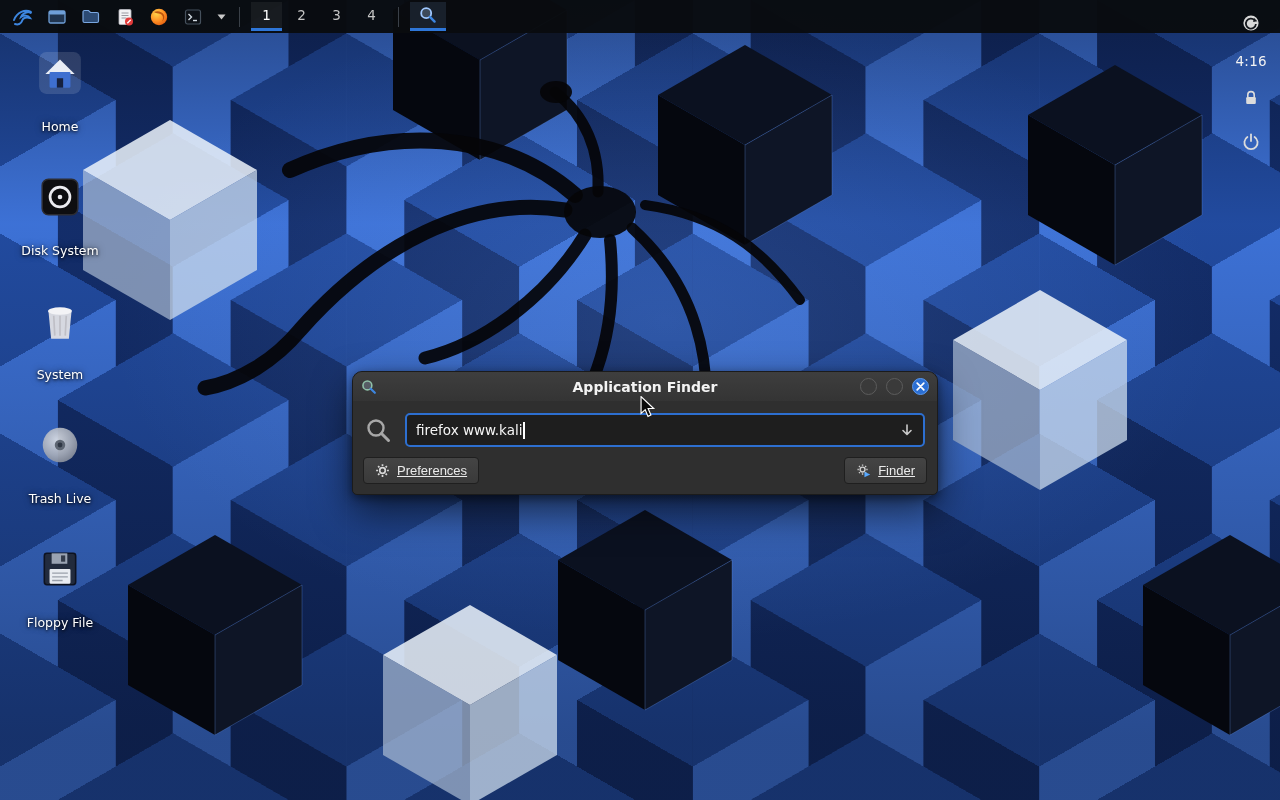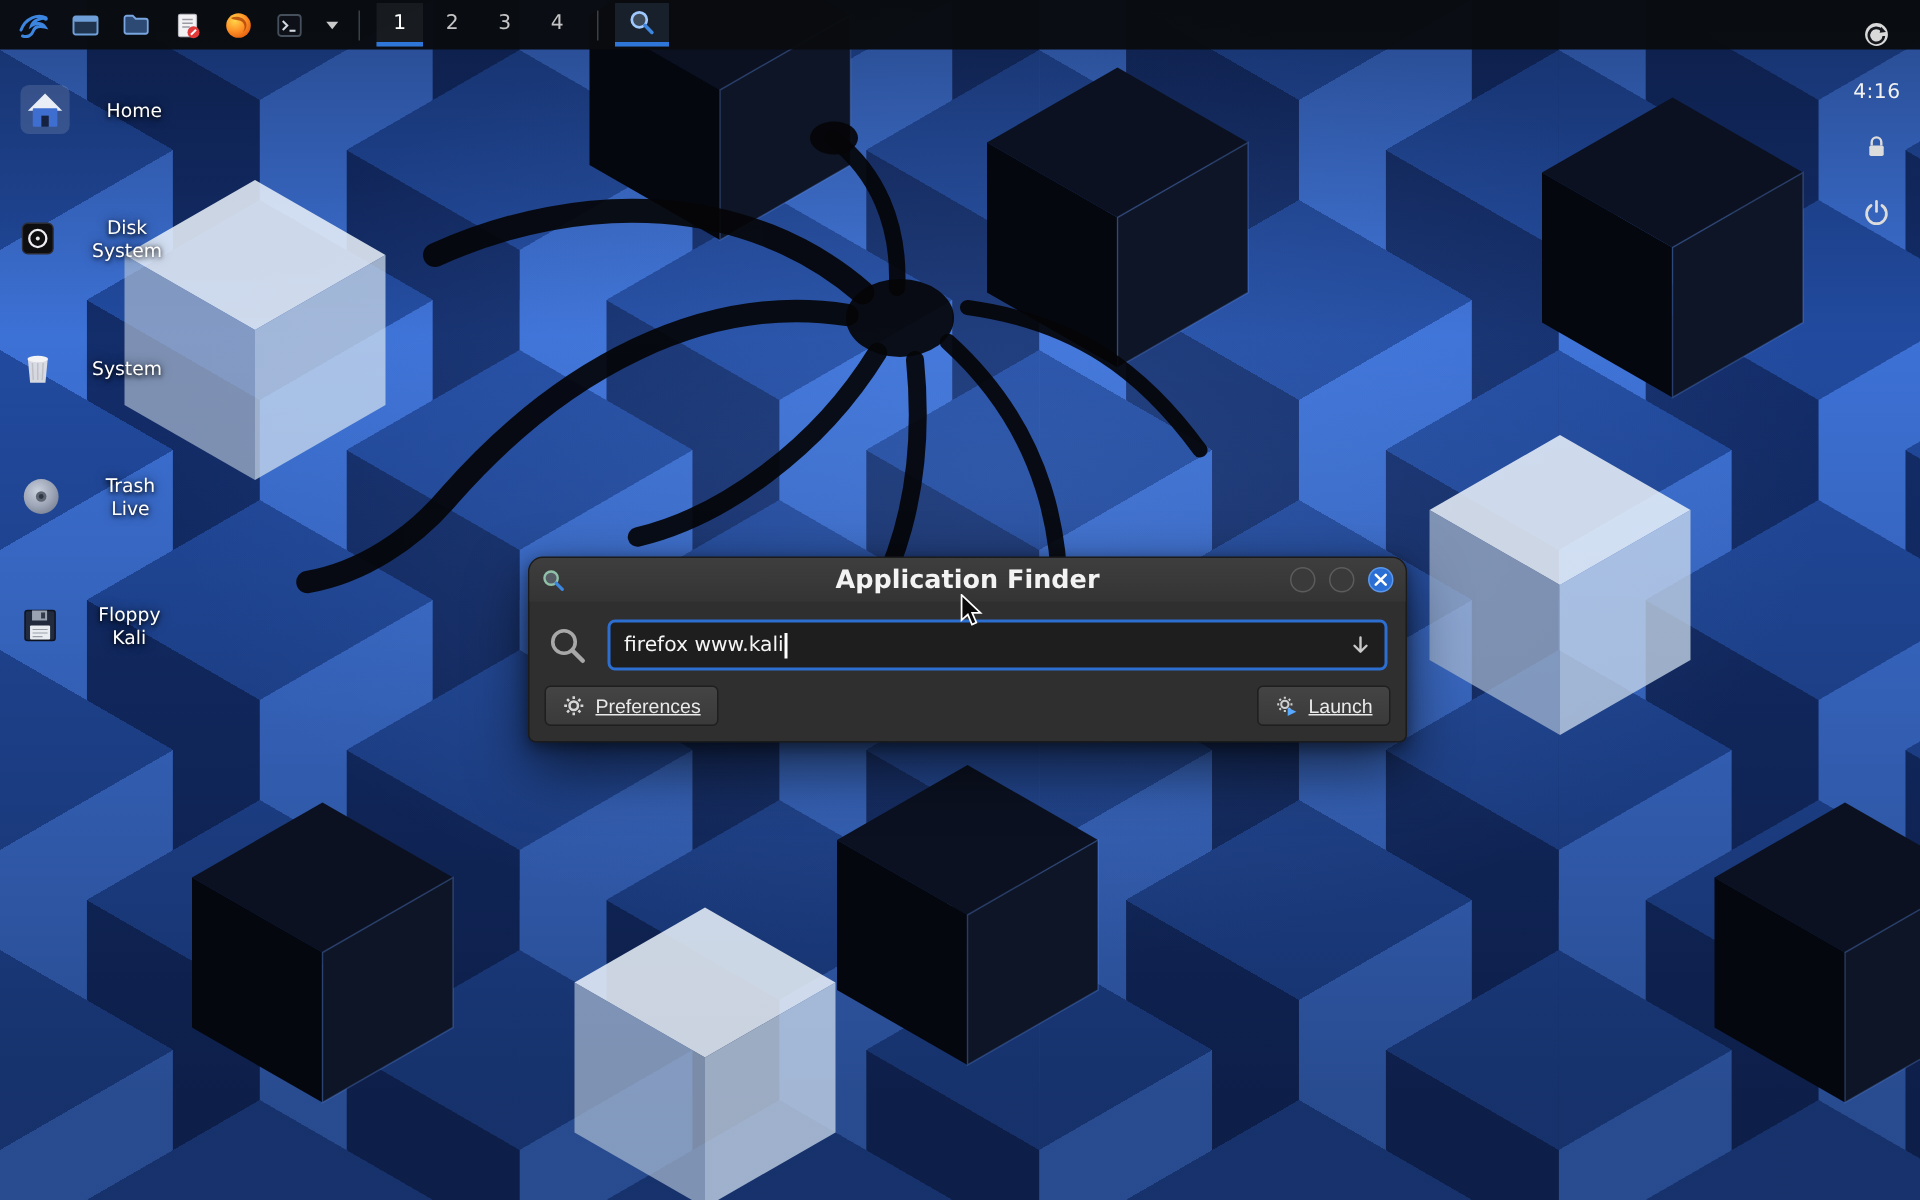--- a/index.html
+++ b/index.html
@@ -43,35 +43,35 @@
   .ws.active { color:#fff; border-bottom-color:#2e76d8; background:rgba(255,255,255,0.06); }
   .task { width:36px; height:29px; display:flex; align-items:center; justify-content:center;
           background:rgba(120,160,220,0.14); border-bottom:3px solid #2e76d8; cursor:pointer; }
   .tray { margin-left:auto; display:flex; align-items:center; gap:15px;flex-direction:column; }
   .clock { font-size:13.5px; color:#f2f2f2; margin:0 5px; letter-spacing:0.3px; }
   .chev { margin-left:2px; }
 
   
   .desk-icons { position:absolute; left:12px; top:50px; width:96px; z-index:10;
                 display:flex; flex-direction:column; gap:40px; align-items:center; }
-  .dicon { width:96px; display:flex; align-items:center; gap:23px; cursor:pointer; }
+  .dicon { width:96px; display:flex; flex-direction:column; align-items:center; gap:23px; cursor:pointer; }
   .dicon .lbl { font-size:12.5px; color:#fff; text-align:center;
                 text-shadow:0 1px 3px rgba(0,0,0,0.95), 0 0 7px rgba(0,0,0,0.65); }
 
   
   .window {
     position:absolute; left:352px; top:371px; width:586px; z-index:60;
     background:#2f2f2f; border:1px solid #1b1b1b;
     border-radius:10px 10px 5px 5px;
     box-shadow:0 16px 38px rgba(0,0,0,0.60), 0 3px 10px rgba(0,0,0,0.45);
   }
   .titlebar { height:29px; background:linear-gradient(#3e3e3e,#343434);
               border-radius:9px 9px 0 0; display:flex; align-items:center;
               padding:0 8px; position:relative; }
-  .title { position:absolute; left:0; right:0; text-align:center; font-size:17px;
+  .title { position:absolute; left:0; right:0; text-align:center; font-size:14px;
            font-weight:bold; color:#f3f3f3; pointer-events:none; }
   .tb-icons { display:flex; align-items:center; z-index:1; }
   .tb-buttons { margin-left:auto; display:flex; gap:9px; z-index:1; }
   .tb-btn { width:17px; height:17px; border-radius:50%; background:#3a3a3a;
             border:1px solid #5c5c5c; cursor:pointer; display:flex; align-items:center; justify-content:center; }
   .tb-btn.close { background:#2b6fd4; border-color:#5b97ea; }
 
   .search-row { display:flex; align-items:center; gap:13px; padding:12px 12px 8px; }
   .entry { flex:1; height:34px; background:#1e1e1e; border:2px solid #2d6fd0; border-radius:5px;
            display:flex; align-items:center; padding:12px 9px; color:#f5f5f5; font-size:13.5px; cursor:text; }
@@ -303,21 +303,21 @@
     </div>
 
     <div class="dicon">
       <svg width="46" height="46" viewBox="0 0 44 44">
         <rect x="7" y="7" width="30" height="30" rx="2.5" fill="#222b3d" stroke="#0d1220" stroke-width="1.5"></rect>
         <rect x="14" y="7" width="15" height="10" fill="#9aa3b2"></rect>
         <rect x="23" y="9" width="4" height="6" fill="#333b4a"></rect>
         <rect x="12" y="22" width="20" height="14" rx="1" fill="#e9ecf1"></rect>
         <path d="M14.5,26 h15 M14.5,29.5 h15 M14.5,33 h10" stroke="#9aa0aa" stroke-width="1.2"></path>
       </svg>
-      <div class="lbl">Floppy Kali</div>
+      <div class="lbl">Floppy File</div>
     </div>
   </div>
 
   <div class="window">
     <div class="titlebar">
       <div class="tb-icons">
         <svg width="16" height="16" viewBox="0 0 18 18">
           <circle cx="7.2" cy="7.2" r="5" fill="rgba(190,220,255,0.22)" stroke="#8fc0a8" stroke-width="1.8"></circle>
           <line x1="10.9" y1="10.9" x2="15.6" y2="15.6" stroke="#3d86e0" stroke-width="2.4" stroke-linecap="round"></line>
         </svg>
@@ -361,21 +361,21 @@
         <span>Preferences</span>
       </button>
       <button class="btn">
         <svg width="15" height="15" viewBox="0 0 16 16">
           <g stroke="#cfcfcf" stroke-width="1.5" fill="none">
             <circle cx="7" cy="7" r="2.6"></circle>
             <path d="M7,1.6 V3 M7,11 V12.4 M1.6,7 H3 M11,7 H12.4 M3.2,3.2 L4.2,4.2 M9.8,9.8 L10.8,10.8 M10.8,3.2 L9.8,4.2 M4.2,9.8 L3.2,10.8"></path>
           </g>
           <polygon points="9,9.2 15.2,12.2 9,15.2" fill="#57a8ff"></polygon>
         </svg>
-        <span>Launch</span>
+        <span>Finder</span>
       </button>
     </div>
   </div>
 
   <svg class="cursor" width="20" height="22" viewBox="0 0 13 19">
     <path d="M0.5,0.5 L0.5,15 L4.1,11.8 L6.5,17.6 L9,16.4 L6.6,10.8 L11.4,10.8 Z" fill="#0a0a0a" stroke="#ffffff" stroke-width="1"></path>
   </svg>
 
 </div>
 

